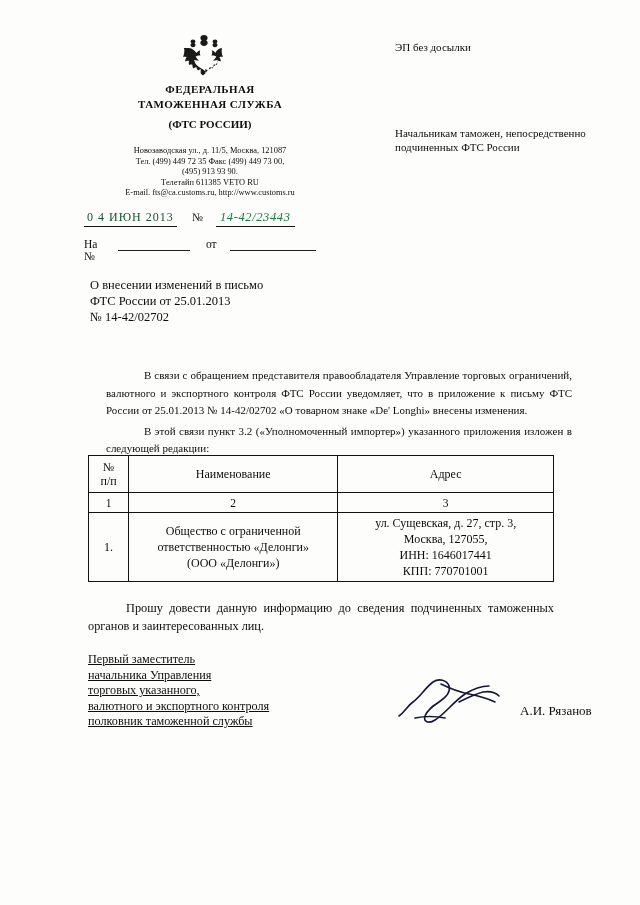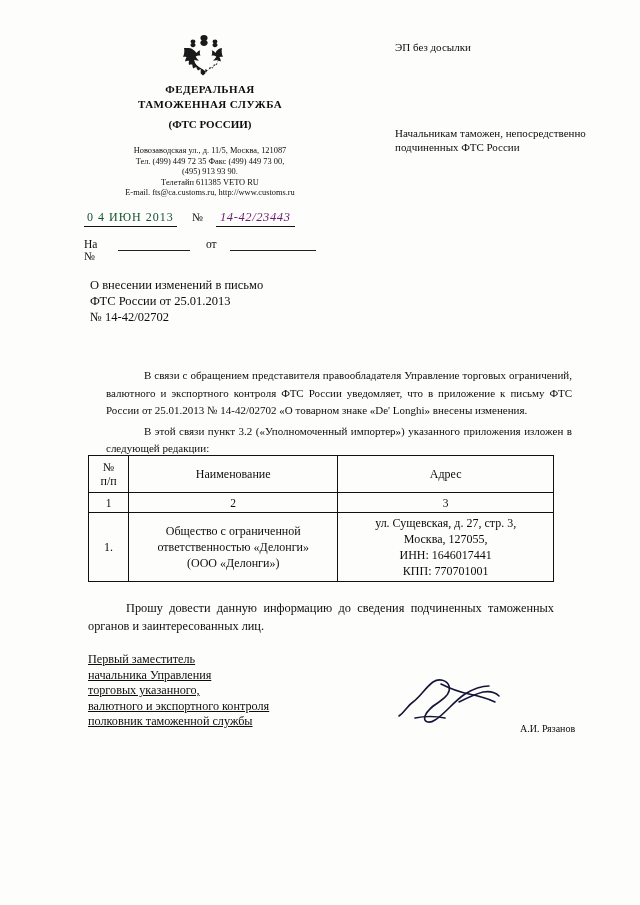--- a/index.html
+++ b/index.html
@@ -94,21 +94,21 @@
     left: 108px; top: 1px;
     font-size: 11.5px;
   }
   .dn-num {
     position: absolute;
     left: 132px; top: 0px;
     font-size: 12.5px;
     letter-spacing: 0.6px;
     border-bottom: 1.2px solid #111;
     padding: 0 4px 1px 4px;
-    color: #701a75;
+    color: #15803d;
     font-style: italic;
   }
   .online {
     position: absolute;
     left: 84px;
     top: 238px;
     font-size: 11.5px;
   }
   .online .lbl1 { position: absolute; left: 0; top: 0; }
   .online .ln1 {
@@ -185,22 +185,22 @@
     left: 88px;
     top: 652px;
     width: 280px;
     font-size: 12.2px;
     line-height: 15.5px;
     text-decoration: underline;
   }
   .sig-name {
     position: absolute;
     left: 520px;
-    top: 723px;
-    font-size: 10px;
+    top: 703px;
+    font-size: 13px;
     white-space: nowrap;
   }
   .sig-mark {
     position: absolute;
     left: 395px;
     top: 672px;
     width: 120px;
     height: 60px;
   }
 </style>

